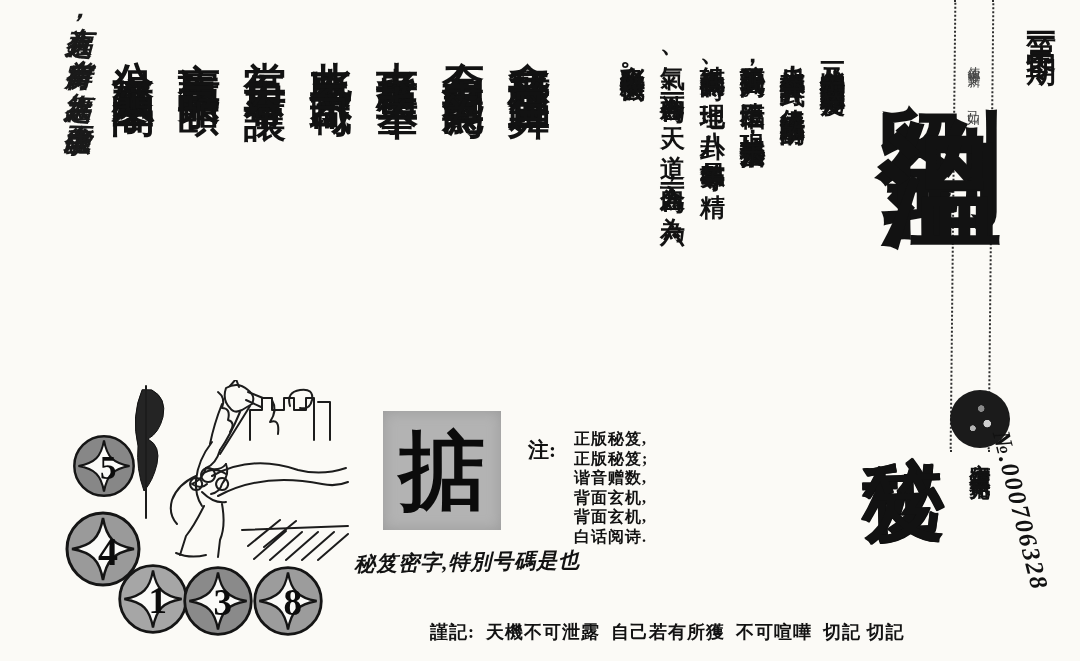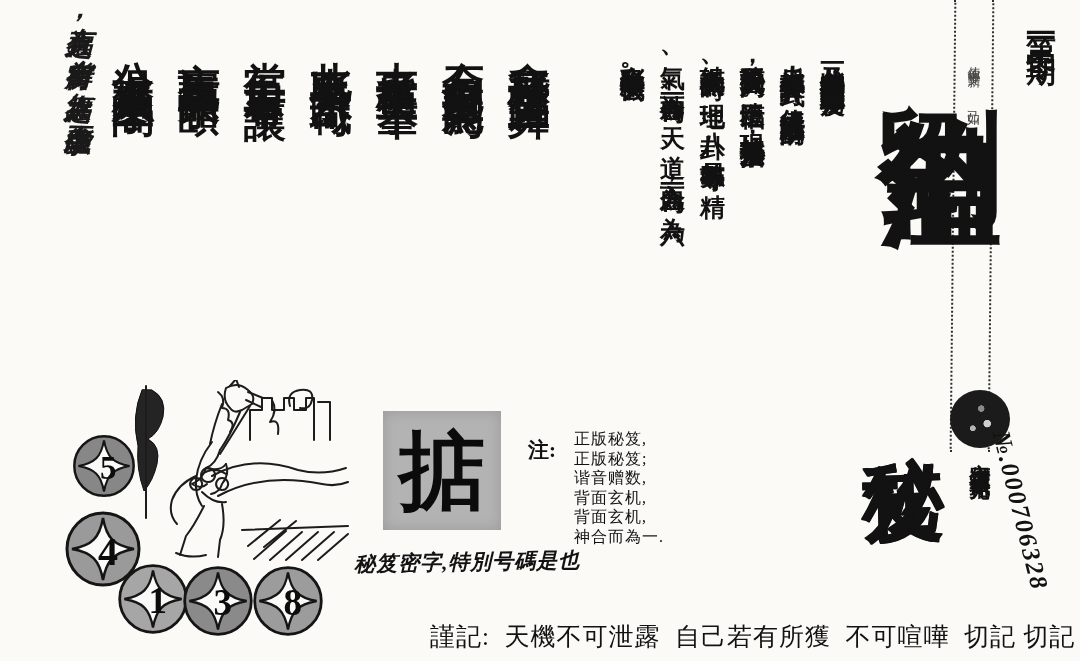--- a/index.html
+++ b/index.html
@@ -46,22 +46,22 @@
   .coin{position:absolute;}
   .coin text{font-family:"Liberation Serif","DejaVu Serif",serif;font-size:40px;font-weight:bold;
              text-anchor:middle;dominant-baseline:central;fill:#0c0c0c;}
 
   .secret-box{left:383px;top:411px;width:118px;height:119px;background:#b3b3b3;
               box-shadow:inset 0 0 14px #9a9a9a;display:flex;align-items:center;justify-content:center;}
   .secret-box .ch{font-size:86px;font-weight:900;color:#0b0b0b;line-height:1;}
   .secret-caption{left:354px;top:548px;font-size:21px;font-weight:700;font-style:italic;
                   letter-spacing:1px;transform:rotate(-1deg);white-space:pre;}
   .note-label{left:528px;top:436px;font-size:21px;font-weight:700;}
-  .notes{left:574px;top:429px;font-size:16px;font-weight:400;line-height:19.5px;letter-spacing:1px;}
-  .footer{left:430px;top:620px;font-size:25px;font-weight:400;letter-spacing:1px;white-space:pre;}
+  .notes{left:574px;top:429px;font-size:16px;font-weight:700;line-height:19.5px;letter-spacing:1px;}
+  .footer{left:430px;top:620px;font-size:18px;font-weight:700;letter-spacing:1px;white-space:pre;}
 </style>
 </head>
 <body>
 
 <div class="page">
 
   <div class="abs ribbon">
     <span>使你中獎新</span>
     <span>己如</span>
     <span>的報</span>
@@ -171,18 +171,18 @@
   </div>
   <div class="abs secret-caption">秘笈密字,特別号碼是也</div>
 
   <div class="abs note-label">注:</div>
   <div class="abs notes">
     <div>正版秘笈,</div>
     <div>正版秘笈;</div>
     <div>谐音赠数,</div>
     <div>背面玄机,</div>
     <div>背面玄机,</div>
-    <div>神合而為一.</div>
+    <div>白话阅诗.</div>
   </div>
 
   <div class="abs footer">謹記:  天機不可泄露  自己若有所獲  不可喧嘩  切記 切記</div>
 
 </div>
 
 </body></html>

